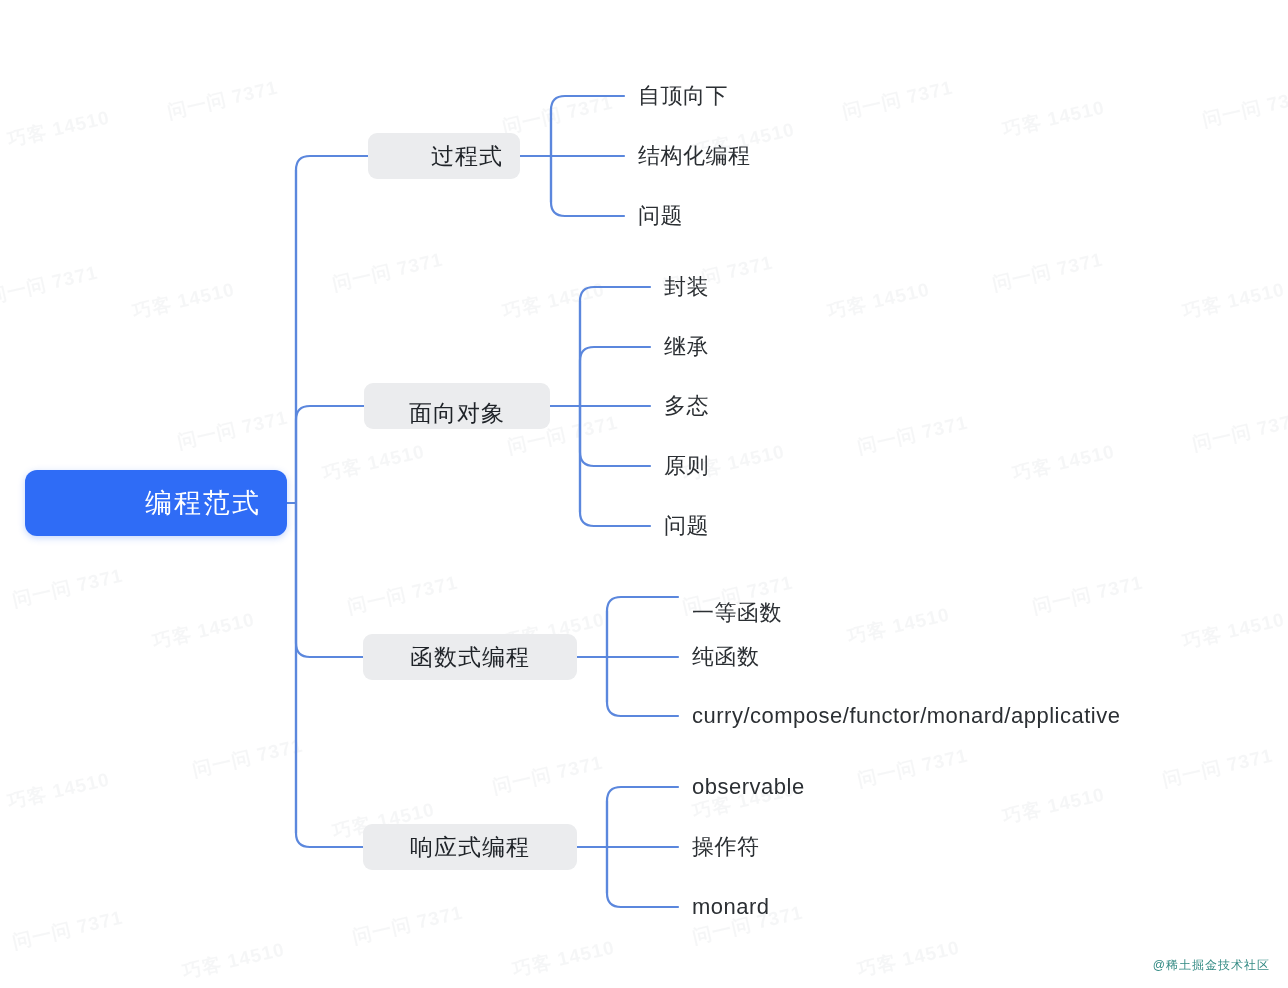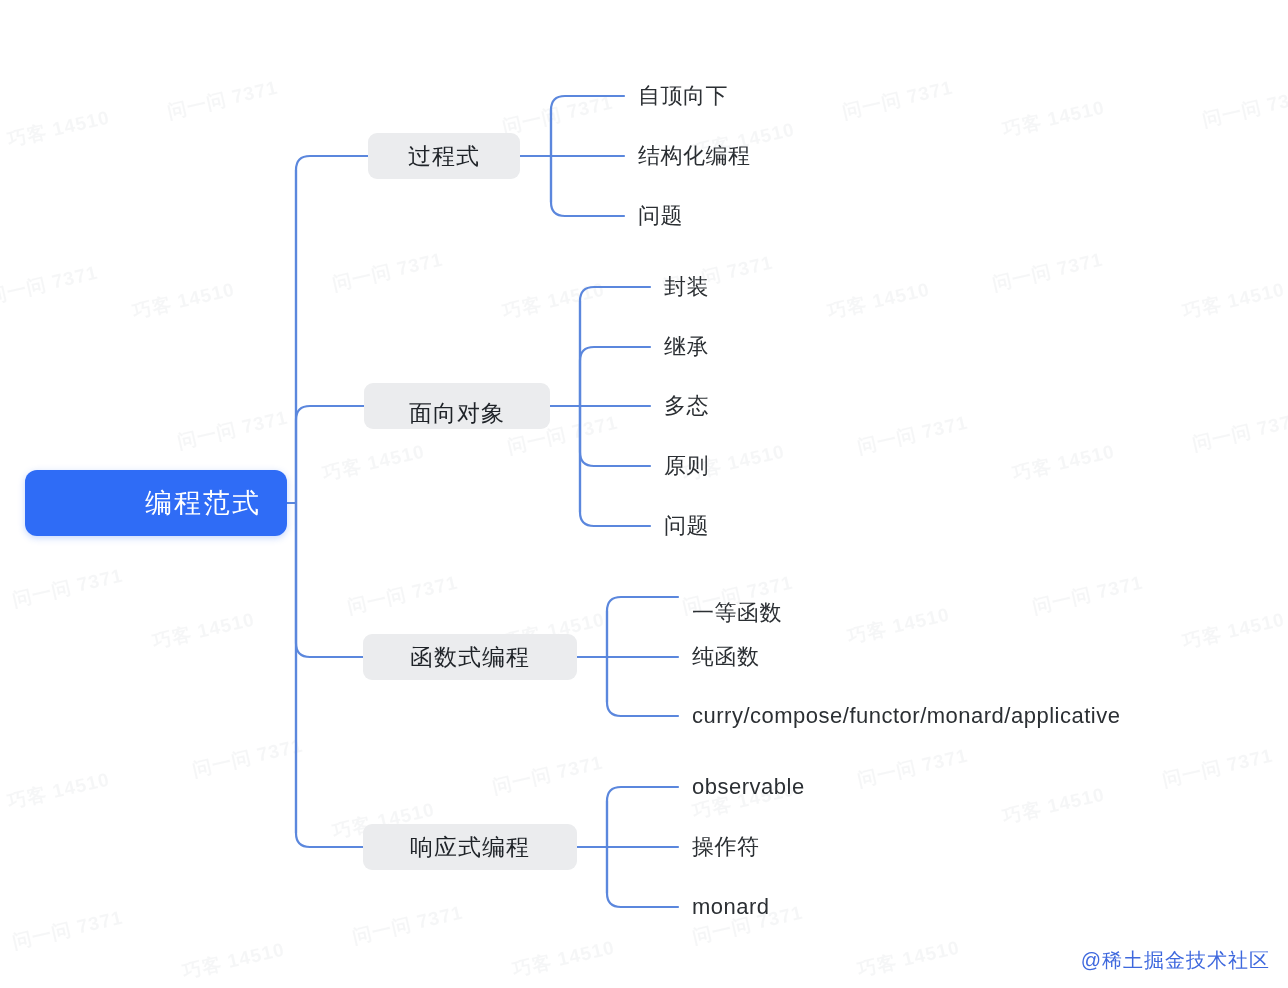--- a/index.html
+++ b/index.html
@@ -88,22 +88,22 @@
     letter-spacing: 0.5px;
     background: transparent;
   }
 
   
   #credit {
     position: absolute;
     right: 18px;
     bottom: 14px;
     z-index: 3;
-    font-size: 20px;
-    color: #1d4ed8;
+    font-size: 12px;
+    color: #0f766e;
     opacity: 0.85;
     letter-spacing: 1px;
     white-space: nowrap;
     font-family: "Liberation Sans", sans-serif;
   }
 </style>
 </head>
 <body>
 
 <div id="canvas">
@@ -183,21 +183,21 @@
       <path d="M 607 801 L 607 893"></path>
       <path d="M 607 847 L 607 801 Q 607 787 621 787 L 678 787"></path>
       <path d="M 607 847 L 678 847"></path>
       <path d="M 607 847 L 607 893 Q 607 907 621 907 L 678 907"></path>
     </svg>
 
   <div id="nodes">
       <div class="node root-node" style="left: 25px; top: 470px; min-width: 210px; justify-content: flex-end;">
         <span>编程范式</span>
       </div>
-      <div class="node branch-node" style="left: 368px; top: 133px; min-width: 118px; justify-content: center;">
+      <div class="node branch-node" style="left: 368px; top: 133px; min-width: 118px; justify-content: flex-end;">
         <span>过程式</span>
       </div>
       <div class="node leaf-node" style="left: 638px; top: 80px; height: 32px;">
         <span>自顶向下</span>
       </div>
       <div class="node leaf-node" style="left: 638px; top: 140px; height: 32px;">
         <span>结构化编程</span>
       </div>
       <div class="node leaf-node" style="left: 638px; top: 200px; height: 32px;">
         <span>问题</span>

